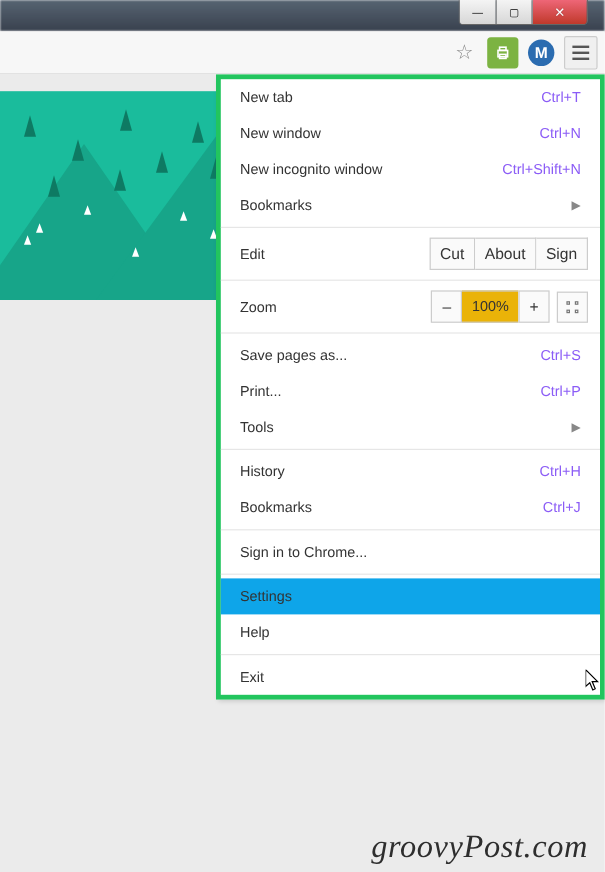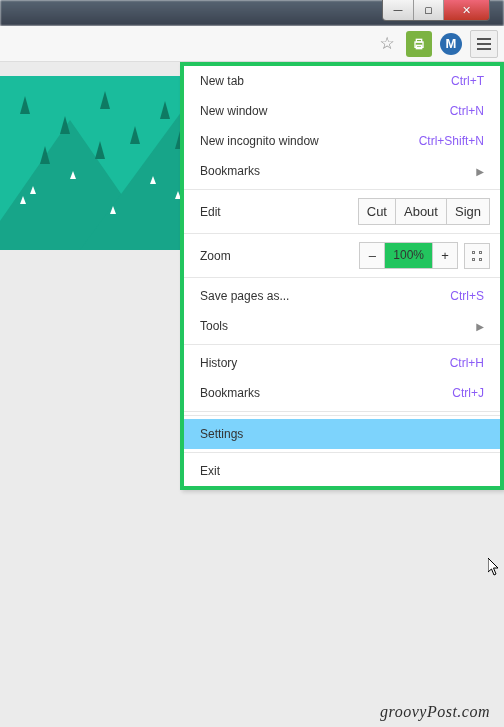--- a/index.html
+++ b/index.html
@@ -31,39 +31,39 @@
   .mount2 { position:absolute; bottom:0; left:80px; width:0; height:0; border-left:110px solid transparent; border-right:110px solid transparent; border-bottom:150px solid #17a589; }
   .tree { position:absolute; width:0; height:0; border-left:5px solid transparent; border-right:5px solid transparent; border-bottom:18px solid #0e7a63; }
   .flake { position:absolute; width:0;height:0; border-left:3px solid transparent; border-right:3px solid transparent; border-bottom:8px solid #fff; }
 
   
   .page-bg { position:absolute; top:62px; left:0; right:0; bottom:0; background:#ebebeb; }
 
   
   .menu { position: absolute; top: 62px; right: 0; width: 324px; background: #fff; border: 4px solid #22c55e; box-shadow: 2px 2px 4px rgba(0,0,0,.15); z-index: 5; font-size: 12px; color: #333; }
   .menu-item { padding: 8px 16px; display:flex; align-items:center; justify-content:space-between; cursor:pointer; min-height: 30px; }
-  .menu-item.highlight { background: #7dd3fc; }
+  .menu-item.highlight { background: #0ea5e9; }
   .menu-item .shortcut { color: #8b5cf6; font-size: 12px; }
   .menu-item .chev { color:#888; font-size:10px; }
   .menu-sep { height:1px; background:#e6e6e6; margin: 3px 0; }
   .edit-row, .zoom-row { display:flex; align-items:center; justify-content:space-between; padding: 5px 10px 5px 16px; }
   .btn-grp { display:flex; gap:0; }
   .mini-btn { border:1px solid #ccc; background:#fafafa; padding: 5px 8px; font-size:13px; cursor:pointer; color:#333; }
   .mini-btn + .mini-btn { border-left:none; }
   .zoom-row .mini-btn { width:26px; text-align:center; padding:5px 0; }
-  .zoom-val { border:1px solid #ccc; border-left:none; border-right:none; padding:5px 8px; font-size:12px; background:#22c55e; }
+  .zoom-val { border:1px solid #ccc; border-left:none; border-right:none; padding:5px 8px; font-size:12px; background:#eab308; }
   .fs-btn { margin-left:6px; border:1px solid #ccc; background:#fafafa; width:26px; height:26px; display:flex; align-items:center; justify-content:center; cursor:pointer; }
   .corner { width:3px; height:3px; border:1px solid #777; }
   .fs-grid { display:grid; grid-template-columns:repeat(2,1fr); grid-template-rows:repeat(2,1fr); gap:4px; }
 
   
   .cursor { position:absolute; z-index:10; font-size:16px; color:#000; pointer-events:none; }
 
   
-  .watermark { position:absolute; bottom:6px; right:14px; font-family: Georgia, 'Times New Roman', serif; font-style: italic; font-size: 16px; color:#2e2e2e; z-index:20; letter-spacing:.5px; }
+  .watermark { position:absolute; bottom:6px; right:14px; font-family: Georgia, 'Times New Roman', serif; font-style: italic; font-size: 27px; color:#2e2e2e; z-index:20; letter-spacing:.5px; }
 </style>
 </head>
 <body>
 
 <div class="titlebar-blur"></div>
 
 <div class="win-controls">
   <div class="win-btn">
       <span>—</span>
     </div>
@@ -166,39 +166,49 @@
       </div>
     </div>
   </div>
   <div class="menu-sep"></div>
 
   <div class="menu-item">
     <span>Save pages as...</span>
     <span class="shortcut">Ctrl+S</span>
   </div>
   <div class="menu-item">
+    <span>Print...</span>
+    <span class="shortcut">Ctrl+P</span>
+  </div>
+  <div class="menu-item">
     <span>Tools</span>
     <span class="chev">▶</span>
   </div>
   <div class="menu-sep"></div>
 
   <div class="menu-item">
     <span>History</span>
     <span class="shortcut">Ctrl+H</span>
   </div>
   <div class="menu-item">
     <span>Bookmarks</span>
     <span class="shortcut">Ctrl+J</span>
   </div>
   <div class="menu-sep"></div>
 
+  <div class="menu-item">
+    <span>Sign in to Chrome...</span>
+  </div>
   <div class="menu-sep"></div>
 
   <div class="menu-item highlight">
     <span>Settings</span>
+  </div>
+  <div class="menu-item">
+    <span>Help</span>
   </div>
   <div class="menu-sep"></div>
 
   <div class="menu-item">
     <span>Exit</span>
   </div>
 </div>
 
 <div class="cursor" style="top:558px; left:488px;">
   <svg width="14" height="18" viewBox="0 0 14 18">

